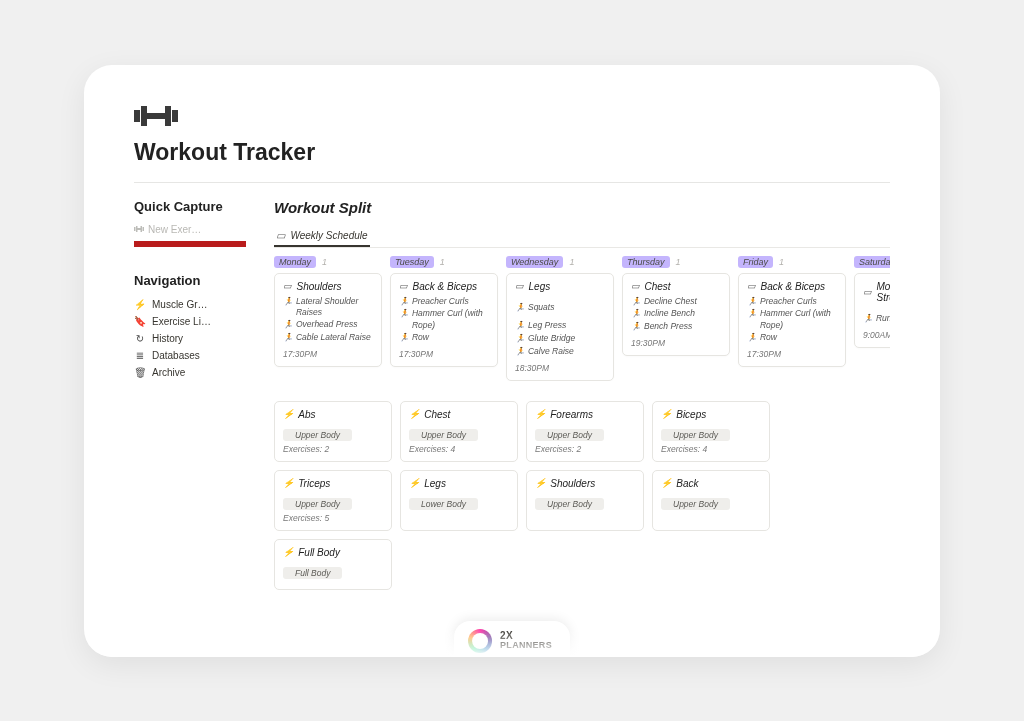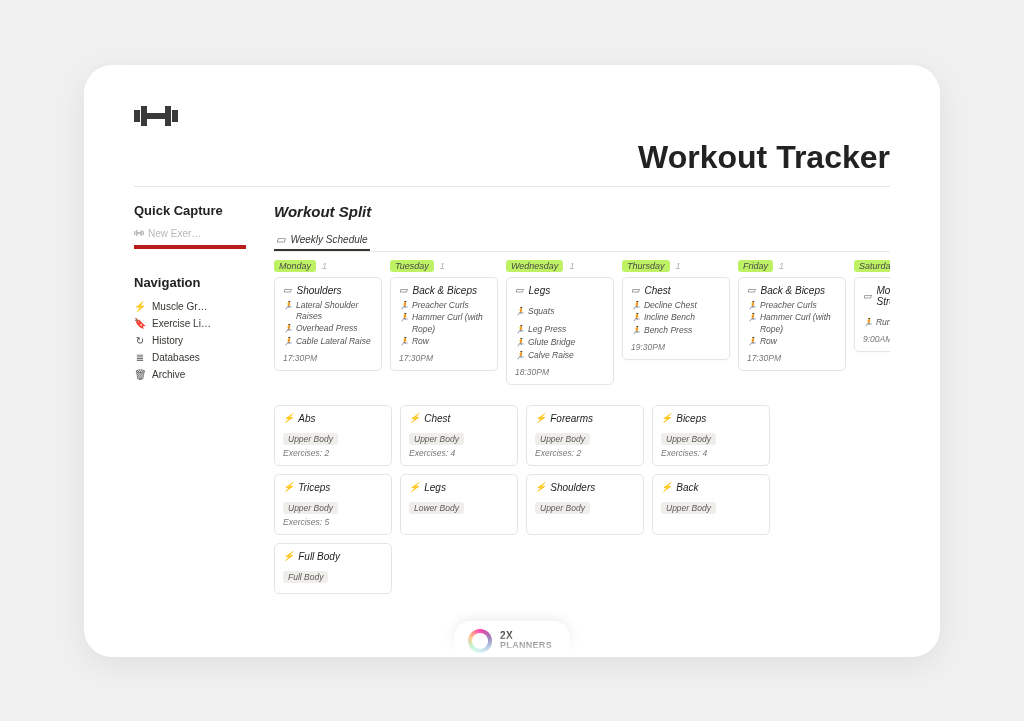--- a/index.html
+++ b/index.html
@@ -22,25 +22,24 @@
   box-shadow: 0 8px 30px rgba(0,0,0,0.07);
   overflow: hidden;
   position: relative;
   padding: 38px 50px 0 50px;
 }
 .dumbbell-icon {
   width: 44px; height: 26px; margin-bottom: 10px;
 }
 .dumbbell-icon svg { display:block; }
 .page-title {
-  font-size: 32px;
+  font-size: 23px;
   font-weight: 700;
   color: #222;
-  margin-bottom: 10px;
-  text-align: right;
+  margin-bottom: 16px;
 }
 .title-rule {
   border: none;
   border-top: 1px solid #e6e6e4;
   margin-bottom: 16px;
 }
 .layout {
   display: flex;
   gap: 28px;
 }
@@ -53,21 +52,21 @@
   font-weight: 700;
   color: #222;
   margin-bottom: 8px;
 }
 .new-exer {
   display: flex; align-items: center; gap: 4px;
   color: #b9b8b4;
   font-size: 10px;
   font-weight: 500;
   padding: 2px 0 6px 0;
-  border-bottom: 4px solid #b91c1c;
+  border-bottom: 6px solid #b91c1c;
   margin-bottom: 26px;
 }
 .nav-list { list-style: none; }
 .nav-item {
   display: flex; align-items: center; gap: 6px;
   font-size: 10px; color: #37352f;
   padding: 3px 0;
   white-space: nowrap;
   overflow: hidden; text-overflow: ellipsis;
   cursor: pointer;
@@ -98,21 +97,21 @@
   margin-bottom: 20px;
 }
 .col {
   width: 108px; flex-shrink: 0;
 }
 .col-header {
   display: flex; align-items: center; gap: 6px;
   font-size: 10px; margin-bottom: 5px;
 }
 .day-pill {
-  background: #bef264; color: #4a4a46;
+  background: #c4b5fd; color: #4a4a46;
   padding: 1px 5px; border-radius: 3px; font-size: 9px;
 }
 .col-count { color: #b3b1ad; font-size: 9px; }
 .card {
   border: 1px solid #e6e5e1;
   border-radius: 5px;
   background: #fff;
   padding: 7px 8px;
   box-shadow: 0 1px 2px rgba(0,0,0,0.02);
   cursor: pointer;
@@ -147,21 +146,21 @@
 }
 .mg-title-row {
   display: flex; align-items: center; gap: 4px;
   font-size: 10px; font-weight: 500; color: #222;
   margin-bottom: 4px;
 }
 .bolt-ic { font-size: 9px; color: #555; }
 .body-pill {
   display: inline-block;
   background: #efeeeb; color: #5c5b56;
-  font-size: 8.5px; padding: 1px 5px; border-radius: 3px;
+  font-size: 8.5px; padding: 1px 12px; border-radius: 3px;
   margin-bottom: 3px;
 }
 .mg-count { font-size: 8.5px; color: #777; }
 .branding {
   position: absolute;
   bottom: 0; left: 50%; transform: translateX(-50%);
   background: #fff; border-radius: 16px 16px 0 0;
   box-shadow: 0 -2px 12px rgba(0,0,0,0.08);
   padding: 8px 18px 4px 14px;
   display: flex; align-items: center; gap: 8px;

